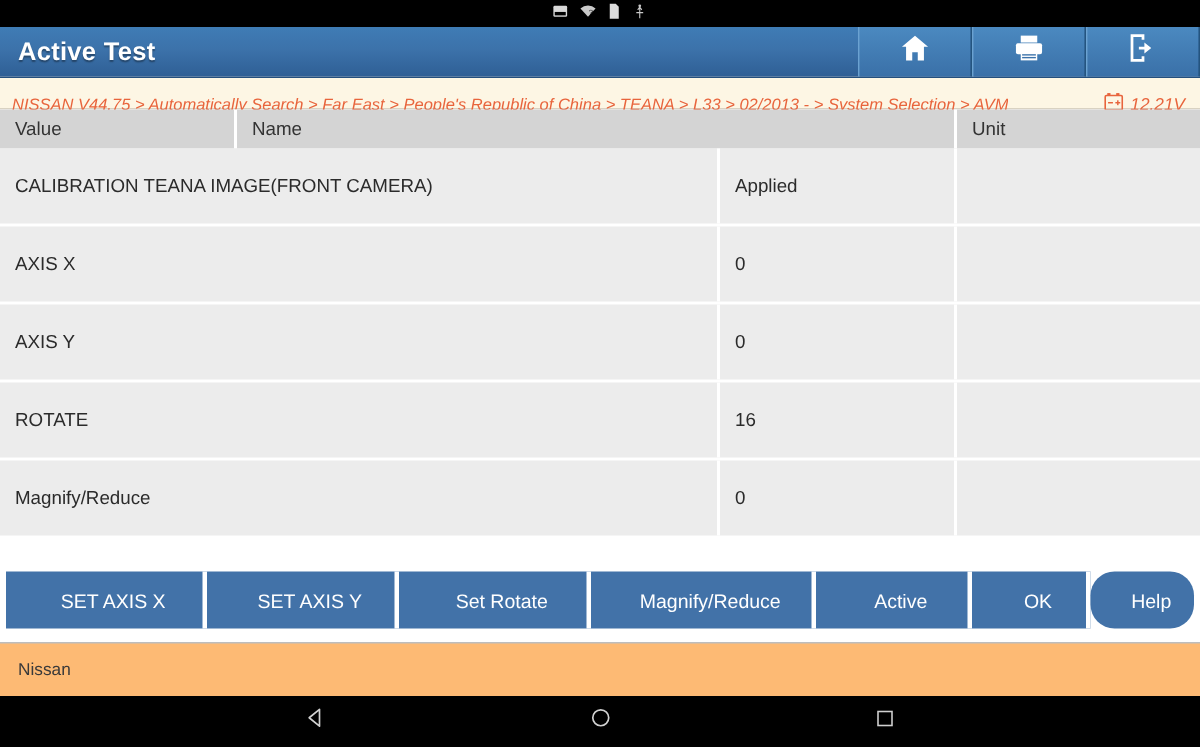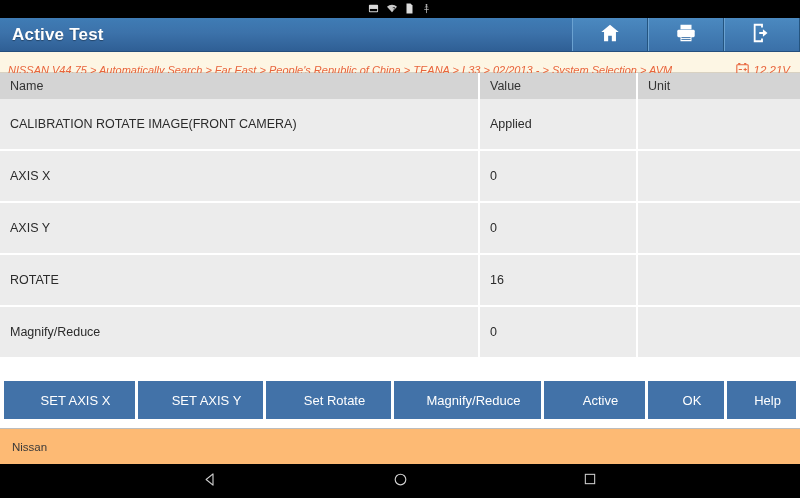--- a/index.html
+++ b/index.html
@@ -94,21 +94,21 @@
   }
   .abtn {
     flex: 0 0 auto; height: 38px;
     background: #4272a8;
     color: #ffffff; font-size: 13px;
     display: flex; align-items: center; justify-content: center;
     border-right: 3px solid #ffffff;
     white-space: nowrap;
     padding-left: 12px;
   }
-  .abtn:last-child { border-right: none; }
+  .abtn:last-child { border-right: none; border-radius: 16px; }
 
   
   .footer {
     width: 100%; height: 36px;
     background: #fdba74;
     display: flex; align-items: center;
     padding-left: 12px;
     border-top: 1px solid #bdbdbd;
   }
   .footer-text { font-size: 11.5px; color: #3a3a3a; }
@@ -233,27 +233,27 @@
             <rect x="14" y="11" width="6" height="1.8" fill="#e8643c"></rect>
             <rect x="16.1" y="8.9" width="1.8" height="6" fill="#e8643c"></rect>
           </svg>
       </span>
       <span class="volt-text">12.21V</span>
     </div>
   </div>
 
   <div class="table">
     <div class="trow thead">
+      <div class="tcell c-value">Value</div>
       <div class="tcell c-name">Name</div>
-      <div class="tcell c-value">Value</div>
       <div class="tcell c-unit">Unit</div>
     </div>
     <div class="tbody">
       <div class="trow">
-        <div class="tcell c-name">CALIBRATION ROTATE IMAGE(FRONT CAMERA)</div>
+        <div class="tcell c-name">CALIBRATION TEANA IMAGE(FRONT CAMERA)</div>
         <div class="tcell c-value">Applied</div>
         <div class="tcell c-unit"></div>
       </div>
       <div class="trow">
         <div class="tcell c-name">AXIS X</div>
         <div class="tcell c-value">0</div>
         <div class="tcell c-unit"></div>
       </div>
       <div class="trow">
         <div class="tcell c-name">AXIS Y</div>

